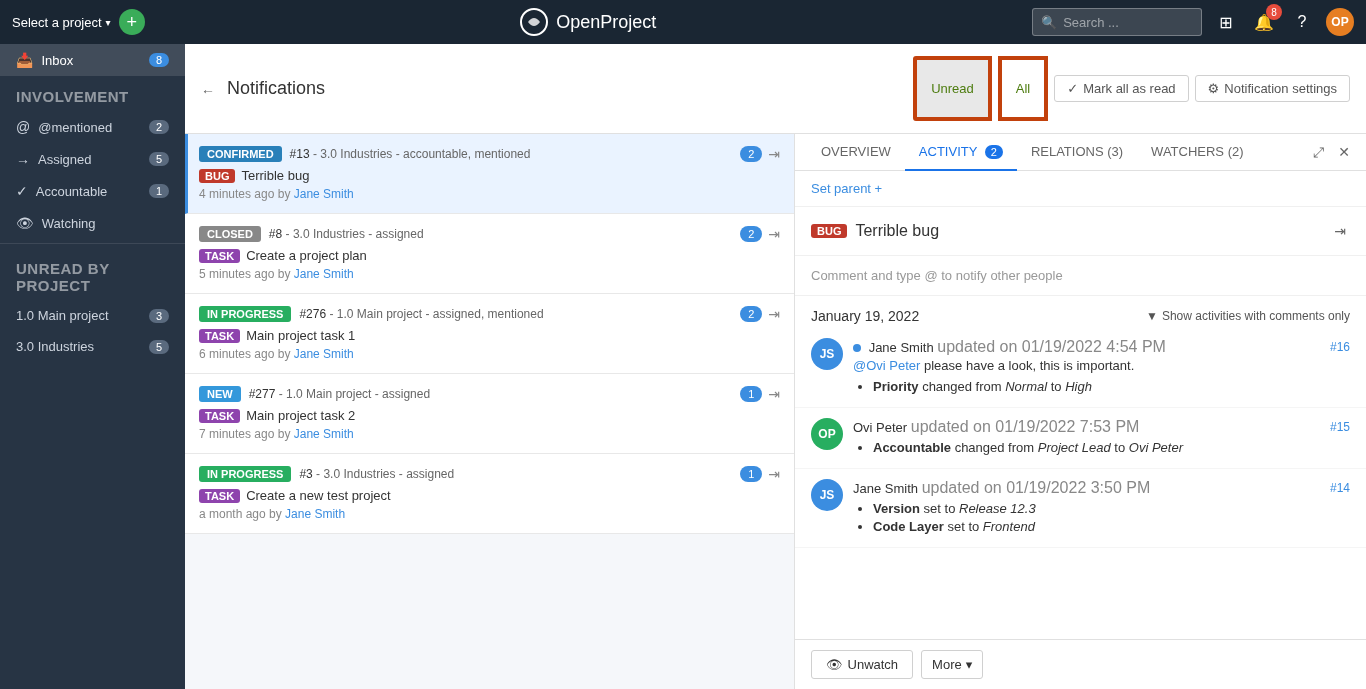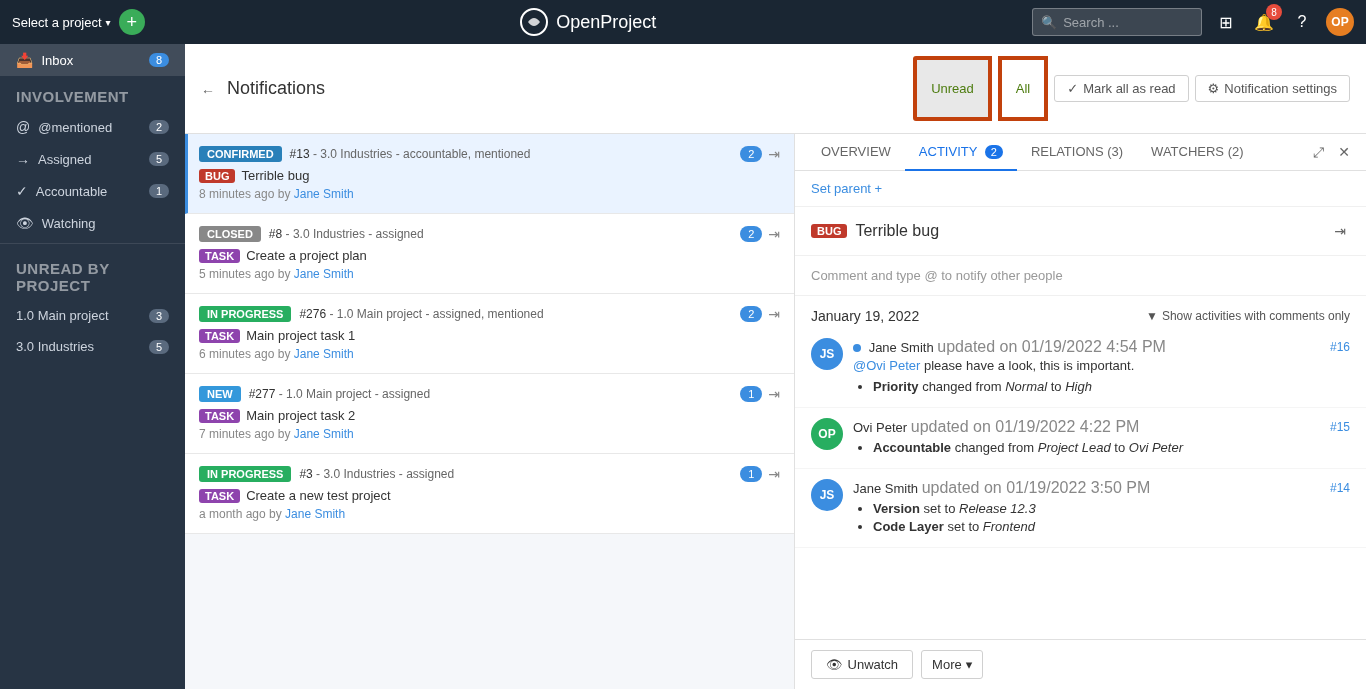--- a/index.html
+++ b/index.html
@@ -616,21 +616,21 @@
               <div class="notif-icons">
                 <span class="notif-count-badge">2</span>
                 <span class="notif-icon-btn">⇥</span>
               </div>
             </div>
             <div class="notif-title-row">
               <span class="type-badge bug">BUG</span>
               <span class="notif-title">Terrible bug</span>
             </div>
             <div class="notif-time">
-              <span>8 minutes ago</span> by
+              <span>4 minutes ago</span> by
               <a href="#">Jane Smith</a>
             </div>
           </div>
 
           <div class="notif-item">
             <div class="notif-top-row">
               <span class="status-badge closed">Closed</span>
               <span class="notif-meta">
                 <span class="issue-id">#8</span>
                 - <span>3.0 Industries</span>
@@ -790,21 +790,21 @@
                 </ul>
               </div>
             </div>
 
             <div class="activity-entry">
               <div class="activity-avatar op">OP</div>
               <div class="activity-body">
                 <div class="activity-author-row">
                   <div>
                     <span class="activity-author">Ovi Peter</span>
-                    <span class="activity-time">updated on 01/19/2022 4:22 PM</span>
+                    <span class="activity-time">updated on 01/19/2022 7:53 PM</span>
                   </div>
                   <span class="activity-ref">#15</span>
                 </div>
                 <ul class="activity-changes">
                   <li>
                     <strong>Accountable</strong> changed from <em>Project Lead</em> to <em>Ovi Peter</em>
                   </li>
                 </ul>
               </div>
             </div>

